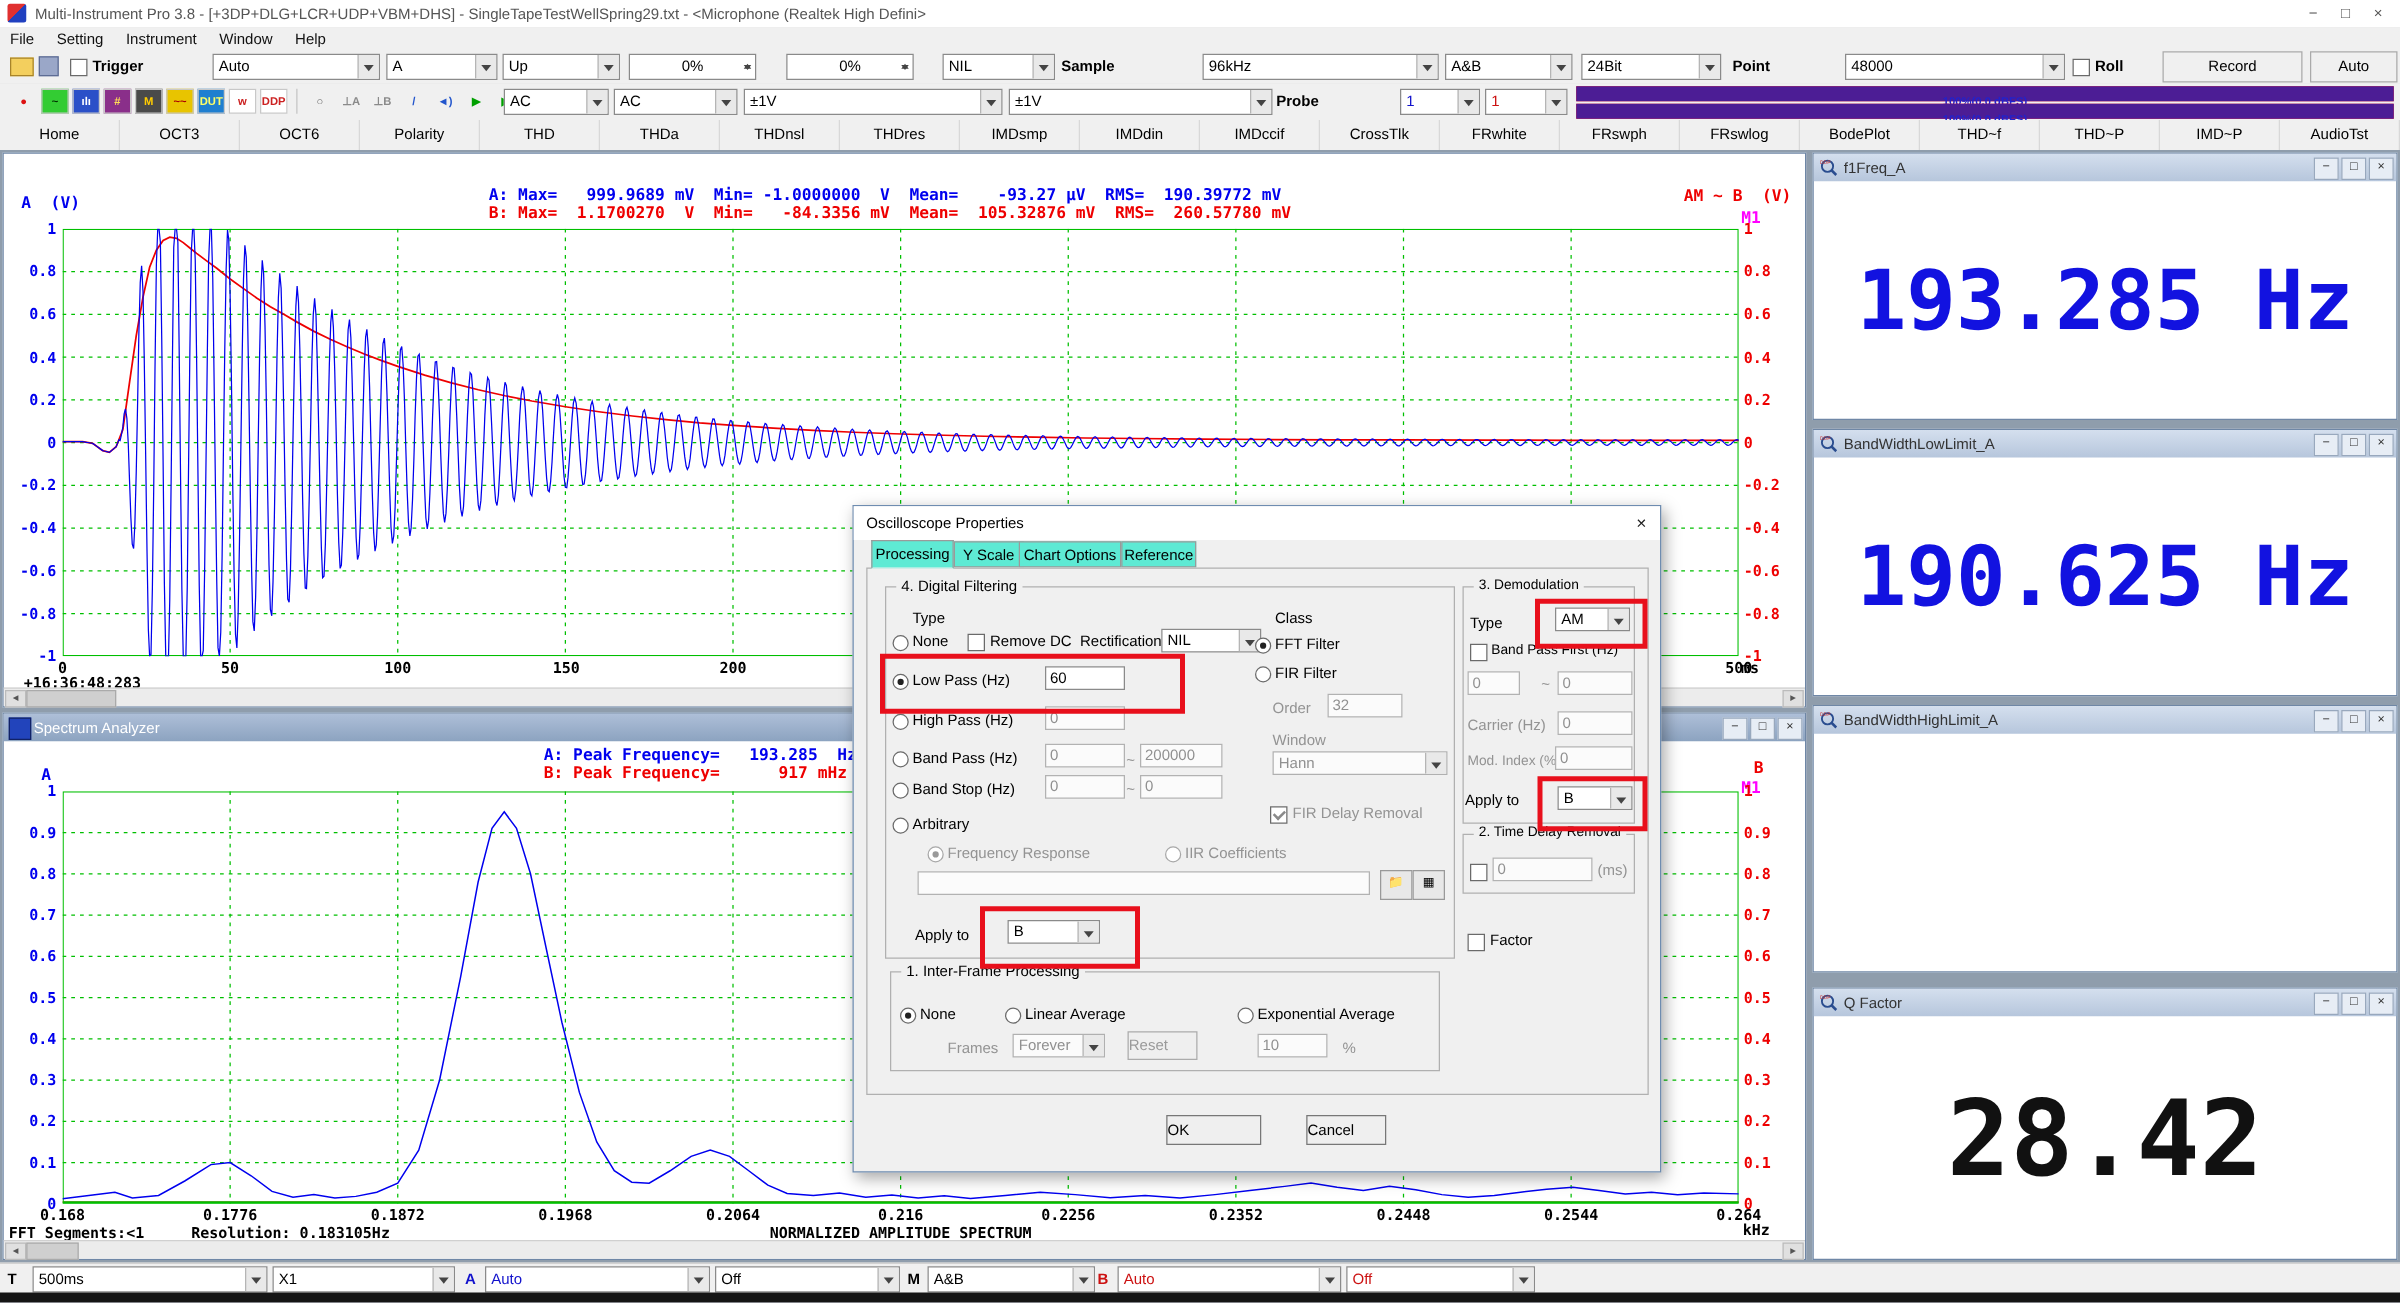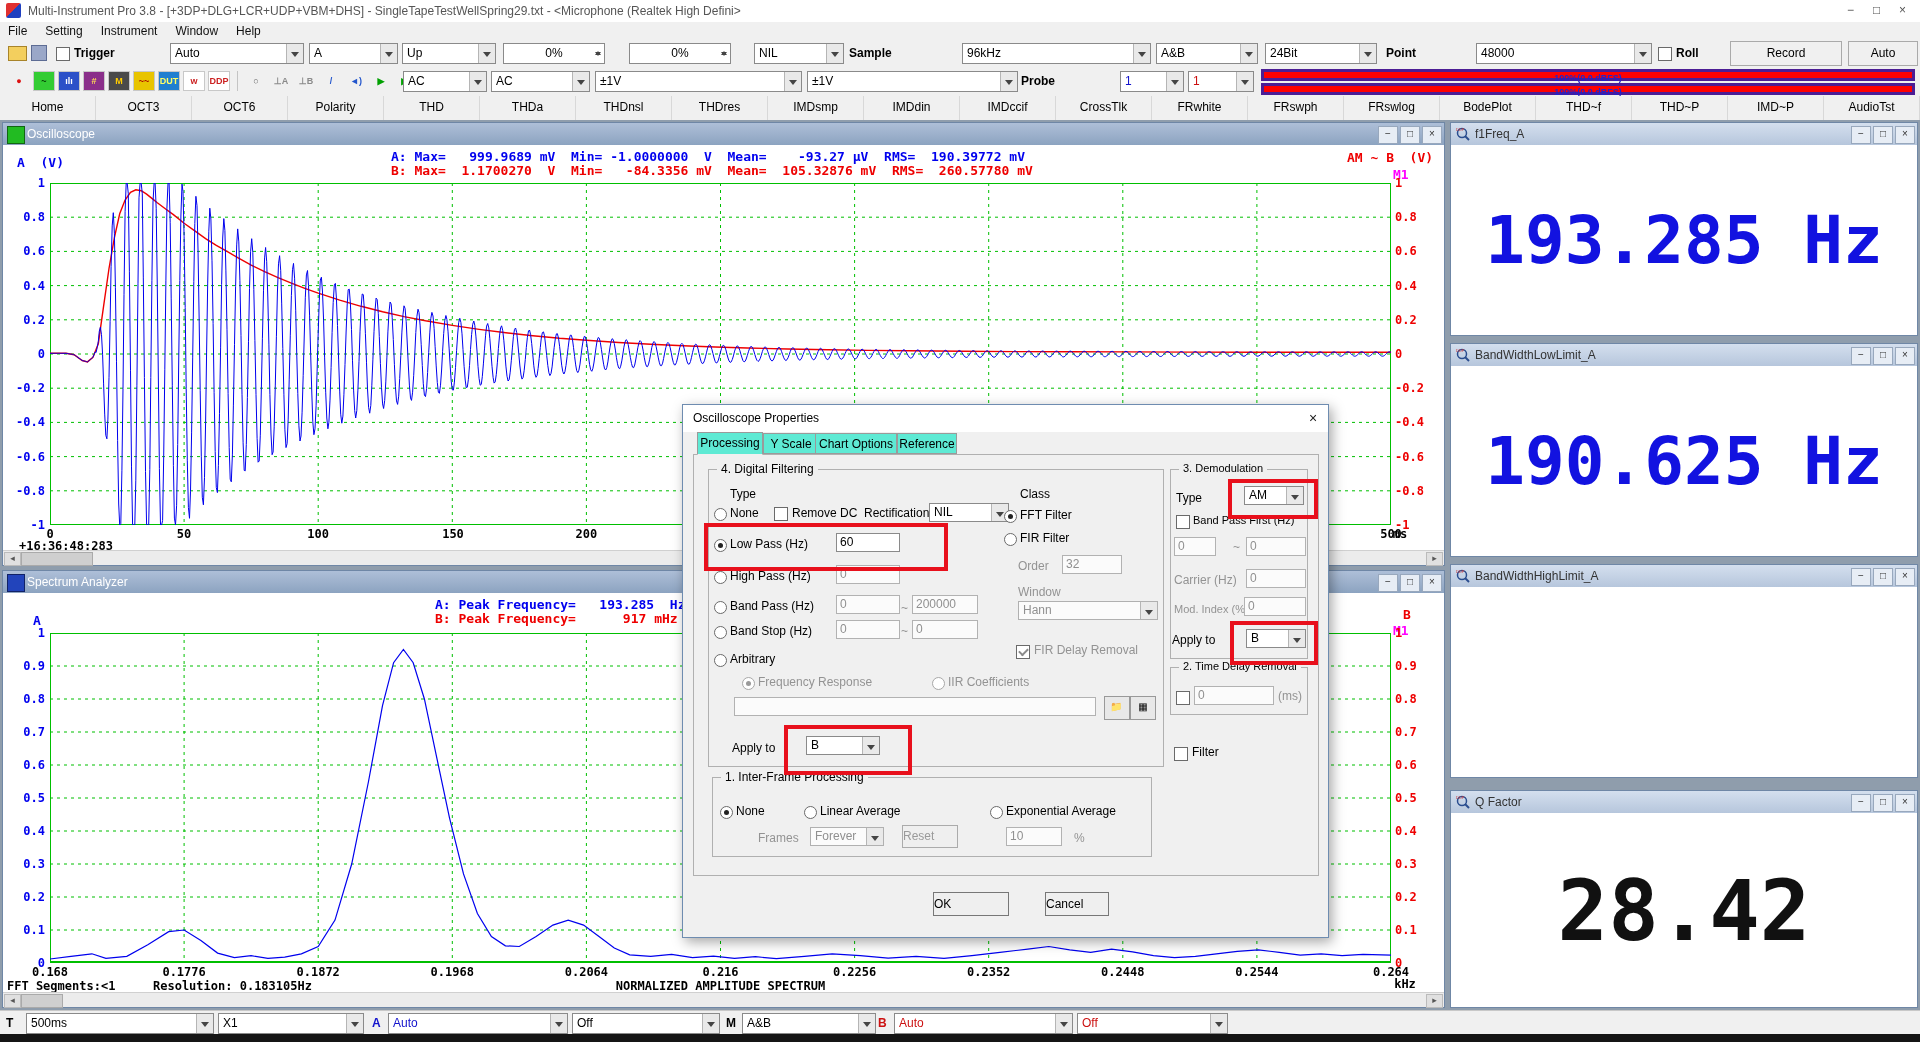--- a/index.html
+++ b/index.html
@@ -30,21 +30,21 @@
   .spin::after{content:"";position:absolute;right:3px;bottom:4px;border:3px solid transparent;border-top:4px solid #444;}
   .cb{width:12px;height:12px;background:#fff;border:1px solid #6a6a6a;}
   .cb.checked::after{content:"";position:absolute;left:2px;top:2px;width:7px;height:4px;border-left:2px solid #8a8a8a;border-bottom:2px solid #8a8a8a;transform:rotate(-45deg);}
   .rb{width:11px;height:11px;background:#fff;border:1px solid #6a6a6a;border-radius:50%;}
   .rb.sel::after{content:"";position:absolute;left:3px;top:3px;width:5px;height:5px;border-radius:50%;background:#222;}
   .rb.dis{border-color:#a8a8a8;} .rb.dis.sel::after{background:#9a9a9a;}
   .btnflat{border:1px solid #aaa;background:#f0f0f0;text-align:center;line-height:22px;}
   .tile{position:absolute;width:22px;height:20px;top:4px;border:1px solid #c8c8c8;font-size:9px;font-weight:bold;
         display:flex;align-items:center;justify-content:center;box-sizing:border-box;}
   .vsep{position:absolute;width:1px;height:20px;top:4px;background:#c4c4c4;}
-  .meter{background:#ff0000;color:#2222cc;font-size:9px;font-weight:bold;text-align:center;line-height:12px;height:12px;border:3px solid #4c1d95;box-sizing:border-box;}
+  .meter{background:#ff0000;color:#2222cc;font-size:9px;font-weight:bold;text-align:center;line-height:12px;height:12px;border:6px solid #4c1d95;box-sizing:border-box;}
   #tabsrow{left:0;top:96px;width:1920px;height:24px;background:#f0f0f0;border-bottom:1px solid #c9c9c9;display:flex;}
   .tab{width:96px;text-align:center;line-height:23px;border-right:1px solid #d8d8d8;box-sizing:border-box;white-space:nowrap;overflow:hidden;}
   
   #mdi{left:0;top:120px;width:1920px;height:922px;background:#8f9dac;}
   .panel{position:absolute;background:#fff;border:1px solid #6f87a6;box-sizing:border-box;}
   .ptitle{position:absolute;left:0;top:0;right:0;height:22px;background:linear-gradient(#aebfd8,#8ca3c0);
           color:#fff;line-height:22px;padding-left:24px;box-sizing:border-box;}
   .ptitle .picon{position:absolute;left:4px;top:3px;width:16px;height:16px;}
   .pbtns{position:absolute;right:2px;top:3px;display:flex;gap:2px;}
   .pbtn{width:18px;height:16px;background:#e7edf5;border:1px solid #98a8bd;color:#333;font-size:10px;text-align:center;line-height:14px;}
@@ -179,29 +179,20 @@
       <div class="tab">BodePlot</div>
       <div class="tab">THD~f</div>
       <div class="tab">THD~P</div>
       <div class="tab">IMD~P</div>
       <div class="tab">AudioTst</div>
     </div>
 
   <div id="mdi" class="abs">
 
     <div class="panel" id="scopePanel" style="left:2px;top:2px;width:1443px;height:444px">
-      <div class="ptitle">
-        <span class="picon" style="background:#22bb22;border:1px solid #116611"></span>
-        <span>Oscilloscope</span>
-        <span class="pbtns">
-            <span class="pbtn min"></span>
-            <span class="pbtn max"></span>
-            <span class="pbtn close"></span>
-          </span>
-      </div>
       <div class="abs stats mono statA" style="left:388px;top:27px">A: Max=   999.9689 mV  Min= -1.0000000  V  Mean=    -93.27 µV  RMS=  190.39772 mV</div>
       <div class="abs stats mono statB" style="left:388px;top:41px">B: Max=  1.1700270  V  Min=   -84.3356 mV  Mean=  105.32876 mV  RMS=  260.57780 mV</div>
       <div class="axiscap" style="left:14px;top:32px;color:#0000ee">A  (V)</div>
       <div class="axiscap" style="left:1344px;top:27px;color:#ee0000">AM ~ B  (V)</div>
       <div class="axiscap" style="left:1390px;top:44px;color:#ff00ff">M1</div>
       <svg id="scopeSvg" class="abs" style="left:47px;top:60px" width="1341" height="342">
           <rect x="0.5" y="0.5" width="1340" height="341" fill="#ffffff" stroke="#00bf00"></rect>
           <line x1="134.1" y1="0" x2="134.1" y2="342" stroke="#00bf00" stroke-dasharray="3,4" stroke-width="1"></line>
           <line x1="268.2" y1="0" x2="268.2" y2="342" stroke="#00bf00" stroke-dasharray="3,4" stroke-width="1"></line>
           <line x1="402.3" y1="0" x2="402.3" y2="342" stroke="#00bf00" stroke-dasharray="3,4" stroke-width="1"></line>
@@ -484,21 +475,21 @@
       <div class="dd abs" style="left:552px;top:174px;width:36px;height:17px;line-height:17px"><span>B</span></div>
 
       <div class="grp" style="left:476px;top:212px;width:136px;height:46px">
         <span class="legend" style="font-size:11px">2. Time Delay Removal</span>
       </div>
       <div class="cb abs" style="left:482px;top:236px"></div>
       <div class="din dis" style="left:500px;top:231px;width:72px">0</div>
       <div class="dlbl dis" style="left:584px;top:234px">(ms)</div>
 
       <div class="cb abs" style="left:480px;top:292px"></div>
-      <div class="dlbl" style="left:498px;top:290px">Filter</div>
+      <div class="dlbl" style="left:498px;top:290px">Factor</div>
 
       <div class="grp" style="left:18px;top:322px;width:438px;height:78px">
         <span class="legend">1. Inter-Frame Processing</span>
       </div>
       <div class="rb abs sel" style="left:26px;top:351px"></div>
       <div class="dlbl" style="left:42px;top:349px">None</div>
       <div class="rb abs" style="left:110px;top:351px"></div>
       <div class="dlbl" style="left:126px;top:349px">Linear Average</div>
       <div class="rb abs" style="left:296px;top:351px"></div>
       <div class="dlbl" style="left:312px;top:349px">Exponential Average</div>

